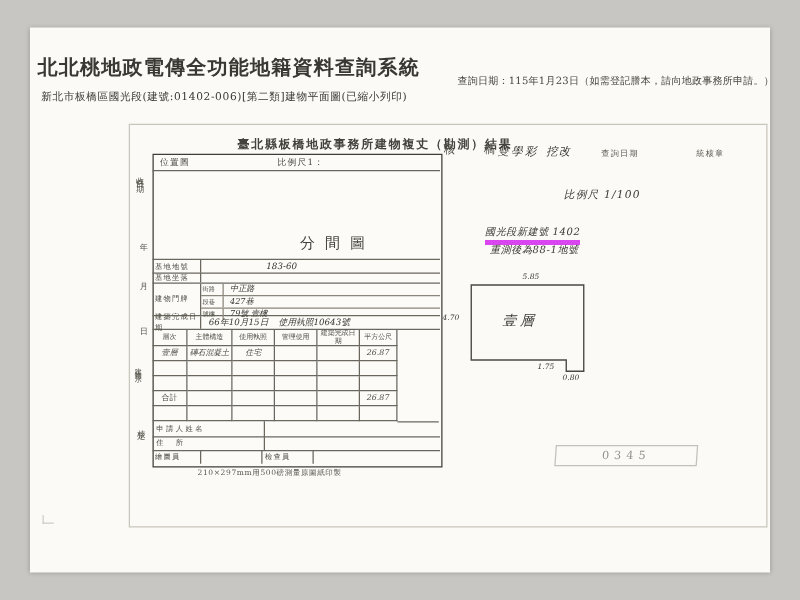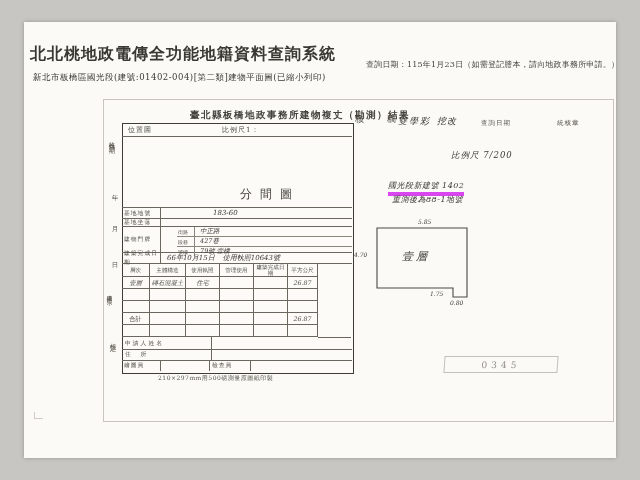--- a/index.html
+++ b/index.html
@@ -32,21 +32,21 @@
   .loc-label{left:128px;top:125px;font-size:7px;letter-spacing:1px;color:#4a4840;}
   .scale-label{left:222px;top:125px;font-size:7px;letter-spacing:1px;color:#4a4840;}
   .plan-label{left:240px;top:186px;font-size:12px;letter-spacing:8px;color:#45423b;}
   
   .trow{left:122px;width:230px;border-bottom:1px solid #6b675f;display:flex;align-items:stretch;background:transparent;}
   .trow .lab{width:36px;border-right:1px solid #6b675f;font-size:5.8px;color:#504d45;
              display:flex;align-items:center;padding-left:2px;letter-spacing:1px;}
   .trow .val{flex:1;font-size:7px;display:flex;align-items:center;padding-left:6px;gap:8px;}
   .r1{top:207px;height:10px;border-top:1px solid #6b675f;gap:46px;}
   .r2{top:218px;height:8px;}
-  .r3{top:227px;height:25px;gap:16px;}
+  .r3{top:227px;height:25px;}
   .r4{top:253px;height:10px;}
   .subcol{flex:1;display:flex;flex-direction:column;}
   .subrow{flex:1;display:flex;border-bottom:1px solid #8a867c;}
   .subrow:last-child{border-bottom:none;}
   .subrow .sk{width:16px;border-right:1px solid #8a867c;font-size:5px;color:#55524a;display:flex;align-items:center;padding-left:1px;}
   .subrow .sv{flex:1;font-size:6.5px;display:flex;align-items:center;padding-left:5px;}
   
   .grid{left:122px;top:264px;width:196px;display:grid;
         grid-template-columns:28px 36px 34px 34px 34px 30px;border-left:none;}
   .gcell{border-right:1px solid #6b675f;border-bottom:1px solid #6b675f;font-size:5.6px;color:#504d45;
@@ -76,34 +76,34 @@
           display:flex;align-items:center;justify-content:center;font-size:9px;letter-spacing:4px;
           color:#94918a;transform:skewX(-4deg);}
 </style>
 </head>
 <body>
 
 <div class="canvas">
   <div class="paper"></div>
 
   <div class="abs sys-title">北北桃地政電傳全功能地籍資料查詢系統</div>
-  <div class="abs sys-sub">新北市板橋區國光段(建號:01402-004)[第二類]建物平面圖(已縮小列印)</div>
+  <div class="abs sys-sub">新北市板橋區國光段(建號:01402-006)[第二類]建物平面圖(已縮小列印)</div>
   <div class="abs query-date">查詢日期：115年1月23日（如需登記謄本，請向地政事務所申請。）</div>
 
   <div class="abs scan-border"></div>
   <div class="abs corner-mark"></div>
 
   <div class="abs form-title">臺北縣板橋地政事務所建物複丈（勘測）結果</div>
 
   <div class="abs review-label">核　稿</div>
   <div class="abs hw sign1">雙學彩</div>
   <div class="abs hw sign2">挖改</div>
   <div class="abs stamp-s1">查詢日期</div>
   <div class="abs stamp-s2">統核章</div>
-  <div class="abs hw scale-note">比例尺 7/200</div>
+  <div class="abs hw scale-note">比例尺 1/100</div>
 
   <div class="abs vlab m0">收件日期</div>
   <div class="abs vlab m1">年</div>
   <div class="abs vlab m2">月</div>
   <div class="abs vlab m3">日</div>
   <div class="abs vlab m4">建物標示</div>
   <div class="abs vlab m5">核定</div>
 
   <div class="abs form-box"></div>
   <div class="abs box-head"></div>

